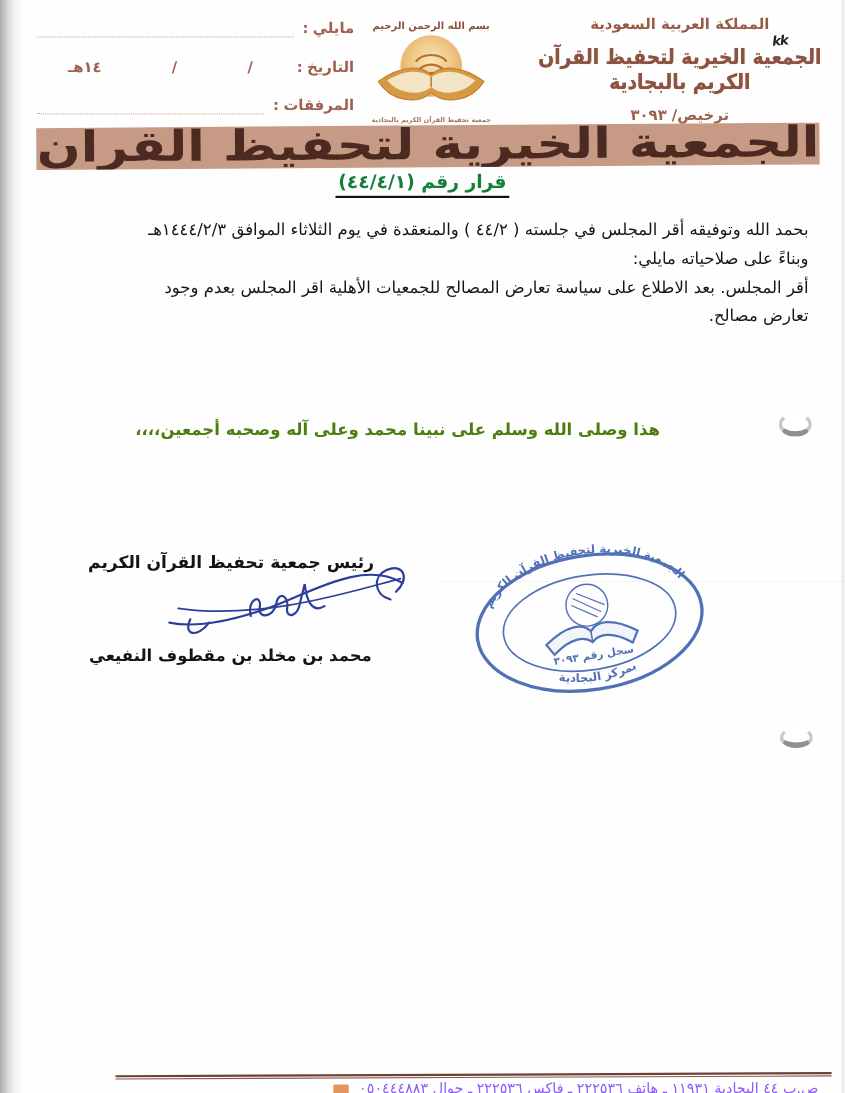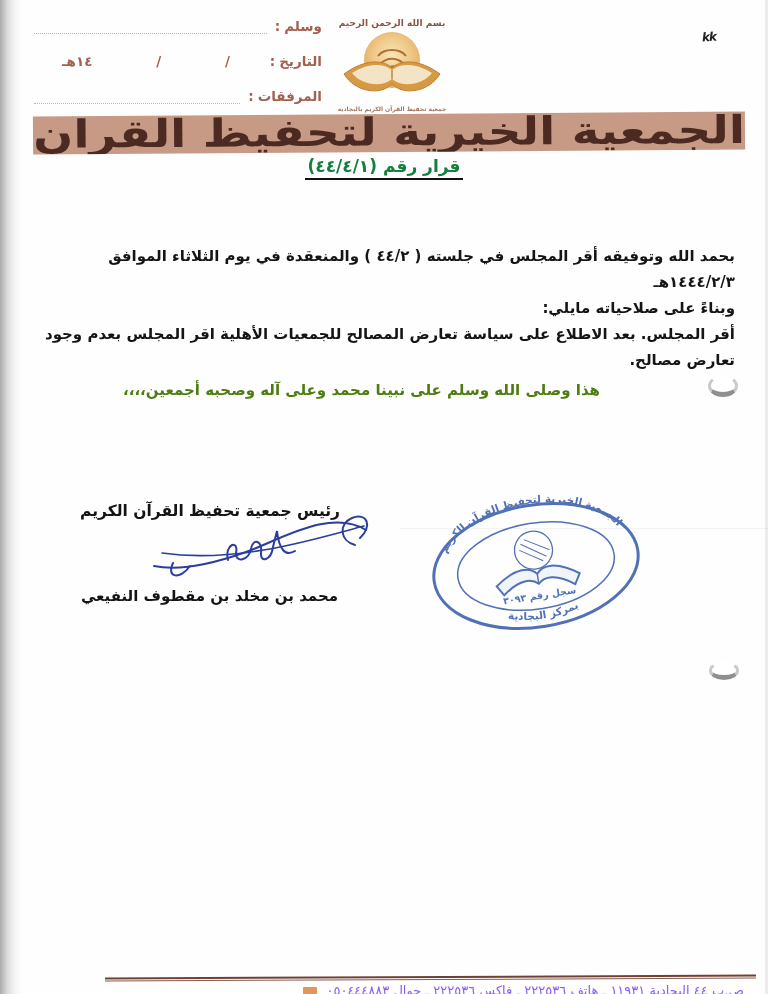--- a/index.html
+++ b/index.html
@@ -42,21 +42,21 @@
   .banner{position:absolute;left:33px;top:114px;width:712px;height:38px;background:#c69a84;
     overflow:hidden;display:flex;align-items:center;transform:rotate(-0.4deg);}
   .banner span{white-space:nowrap;font-size:47px;font-weight:bold;color:#42201a;
     letter-spacing:1px;transform:scaleY(0.82) translateY(-2px);opacity:.92;}
 
   
   .title-row{position:absolute;left:0;top:156px;width:768px;text-align:center;}
   .title-row b{display:inline-block;font-size:17px;color:#15803d;border-bottom:2px solid #111;
     padding:0 3px 2px;}
   .body-text{position:absolute;right:33px;top:196px;width:706px;font-size:15px;
-    font-weight:bold;color:#151515;line-height:26px;text-align:right;margin-top:47px;}
+    font-weight:normal;color:#151515;line-height:26px;text-align:right;}
   .closing{position:absolute;right:168px;top:381px;font-size:15px;font-weight:bold;color:#4d7c0f;}
 
   
   .sig-role{position:absolute;left:58px;top:502px;width:282px;text-align:right;
     font-size:15.5px;font-weight:bold;color:#141414;}
   .sig-svg{position:absolute;left:128px;top:506px;}
   .sig-name{position:absolute;left:70px;top:587px;width:268px;text-align:right;
     font-size:15px;font-weight:bold;color:#141414;}
 
   .stamp{position:absolute;left:424px;top:492px;}
@@ -71,20 +71,25 @@
 </style>
 </head>
 <body>
 
 <div class="page">
 
   <div class="scan-edge-left"></div>
   <div class="scan-edge-right"></div>
   <div class="crease"></div>
 
+  <div class="org-block">
+    <div class="kingdom">المملكة العربية السعودية</div>
+    <div class="org-callig">الجمعية الخيرية لتحفيظ القرآن الكريم بالبجادية</div>
+    <div class="license">ترخيص/ ٣٠٩٣</div>
+  </div>
   <div class="kk-note">kk</div>
 
   <div class="logo-wrap">
     <svg width="128" height="106" viewBox="0 0 128 106">
       <defs>
         <radialGradient id="gold" cx="50%" cy="42%" r="60%">
           <stop offset="0%" stop-color="#f8e6b8"></stop>
           <stop offset="55%" stop-color="#efc887"></stop>
           <stop offset="100%" stop-color="#e2a95e"></stop>
         </radialGradient>
@@ -94,21 +99,21 @@
       <path d="M50,46 C56,38 72,38 78,46 M52,54 C60,46 70,48 76,54 M58,60 C63,55 68,55 72,60" fill="none" stroke="#a35f22" stroke-width="2" opacity="0.85"></path>
       <path d="M16,64 C38,48 56,50 64,58 C72,50 90,48 112,64 C101,82 76,86 64,74 C52,86 27,82 16,64 Z" fill="#d79a44" stroke="#c07e2e" stroke-width="1"></path>
       <path d="M24,63 C42,52 56,54 64,60 C72,54 86,52 104,63 C95,75 74,78 64,69 C54,78 33,75 24,63 Z" fill="#f4e4c6"></path>
       <path d="M64,60 L64,69" stroke="#c07e2e" stroke-width="1.4"></path>
       <text x="64" y="101" text-anchor="middle" font-size="6" font-weight="bold" fill="#9c6a4f" opacity="0.9">جمعية تحفيظ القرآن الكريم بالبجادية</text>
     </svg>
   </div>
 
   <div class="fields">
     <div class="frow">
-      <span class="flabel">وسلم</span>
+      <span class="flabel">مايلي</span>
       <span class="fcolon">:</span>
       <span class="dotline"></span>
     </div>
     <div class="frow">
       <span class="flabel">التاريخ</span>
       <span class="fcolon">:</span>
       <span class="date-cells">
         <span>/</span>
         <span>/</span>
         <span>١٤هـ</span>

